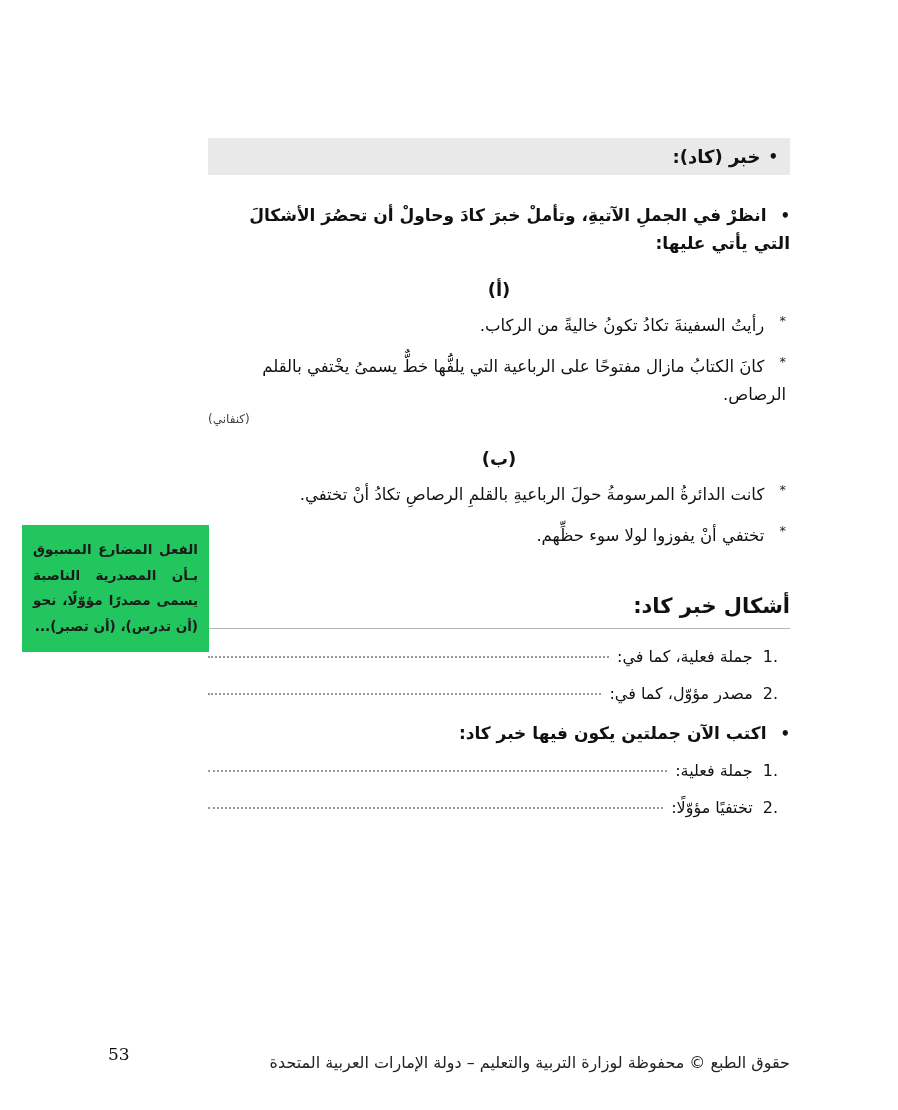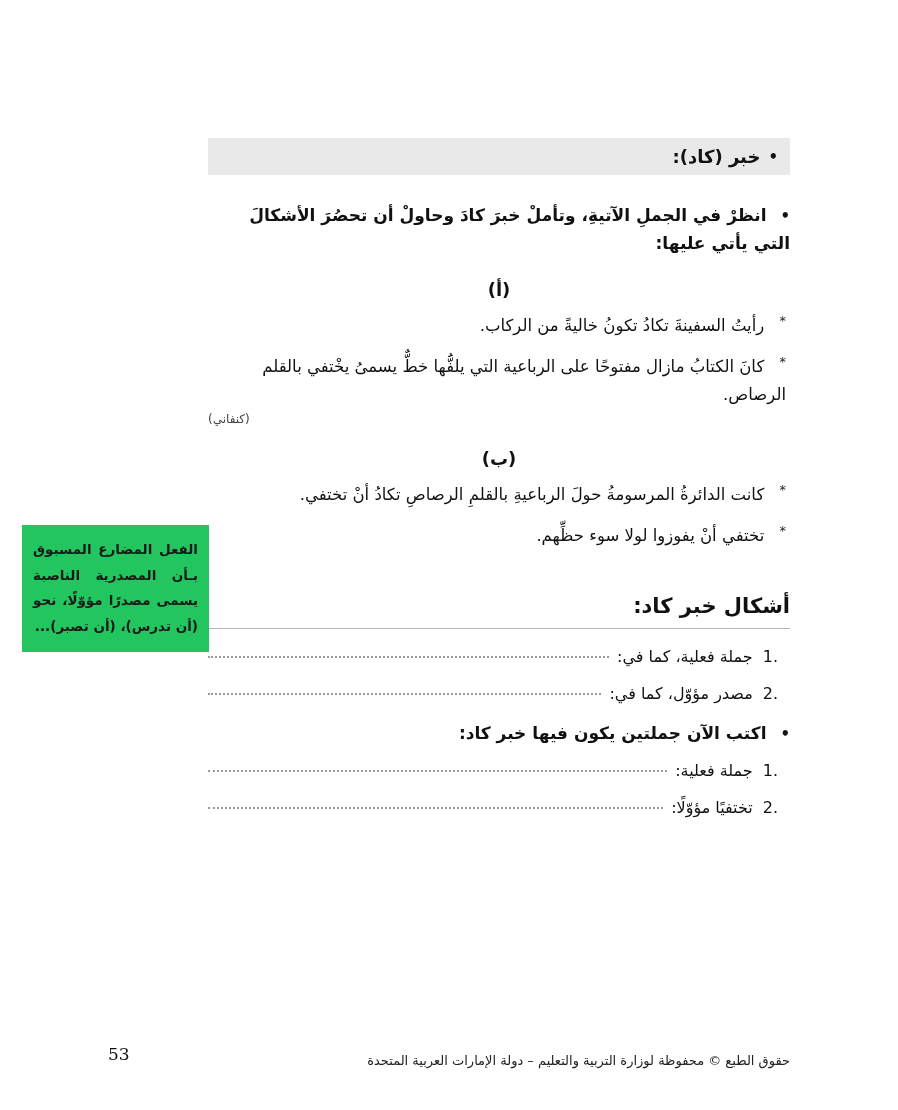--- a/index.html
+++ b/index.html
@@ -27,21 +27,21 @@
   .fill-row{display:flex;align-items:baseline;margin-top:18px;font-size:16px;padding-right:12px;}
   .num{direction:ltr;unicode-bidi:isolate;margin-left:10px;}
   .lbl{white-space:nowrap;}
   .dots{flex:1;border-bottom:2px dotted #9a9a9a;margin-right:8px;transform:translateY(-4px);}
   .sidebar{
     position:absolute;left:22px;top:525px;width:187px;
     background:#22c55e;padding:12px 11px;
     font-size:13.5px;line-height:1.9;text-align:justify;
     font-weight:bold;color:#1a1a1a;
   }
-  .footer-text{position:absolute;right:108px;top:1053px;font-size:13px;color:#222;}
+  .footer-text{position:absolute;right:108px;top:1053px;font-size:16px;color:#222;}
   .page-number{
     position:absolute;left:92px;top:1044px;font-size:17px;
     font-family:"DejaVu Serif", serif;direction:ltr;margin-left:16px;
   }
 </style>
 </head>
 <body>
 
 <div class="content">
 

